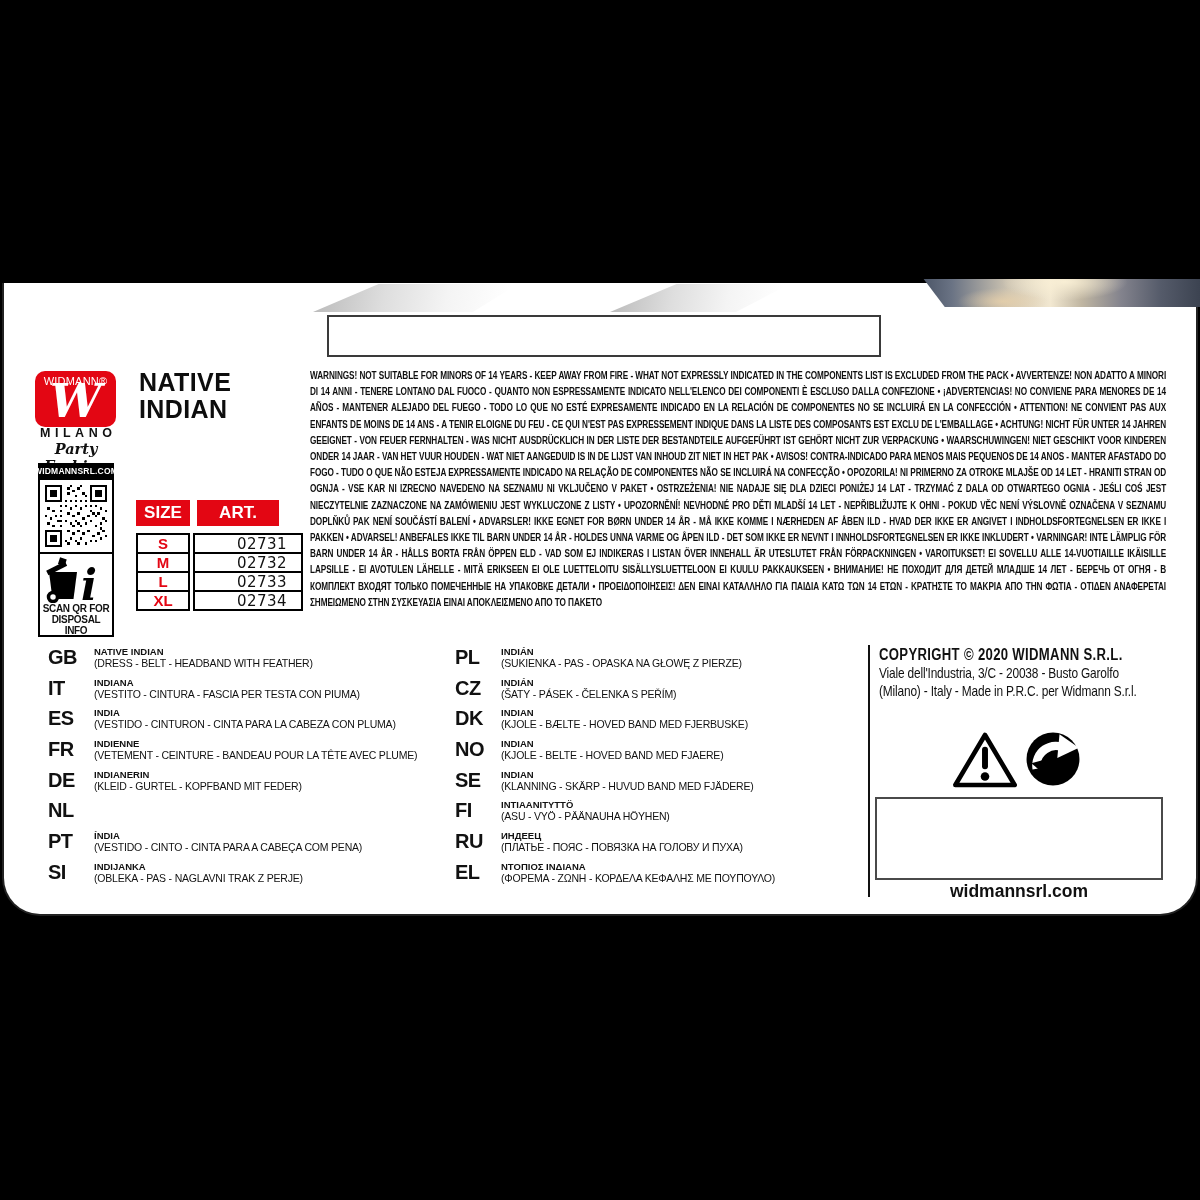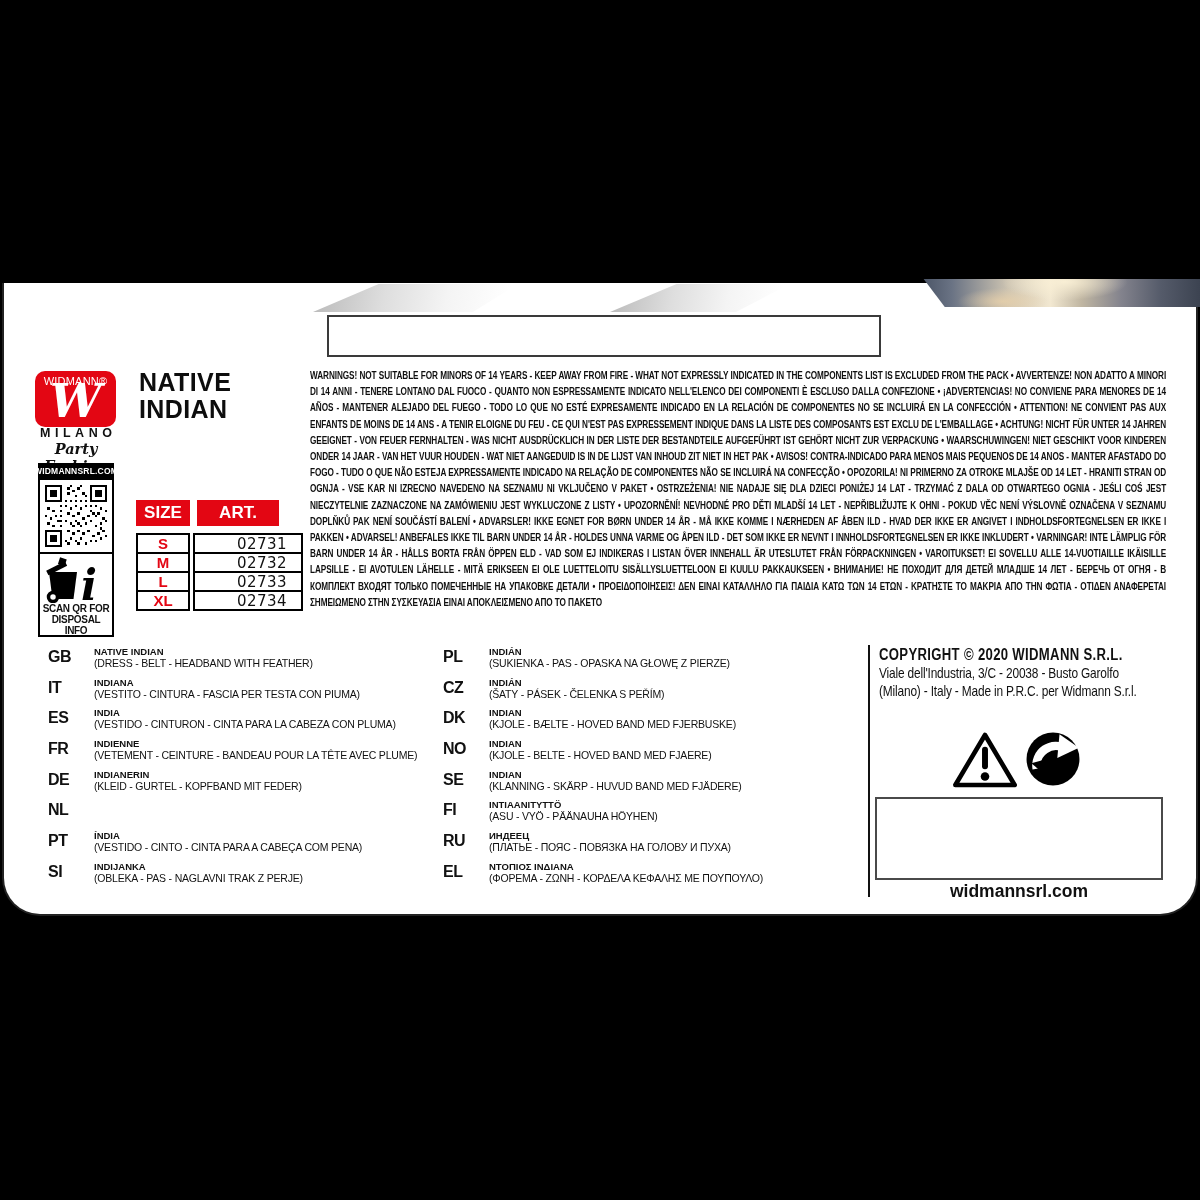--- a/index.html
+++ b/index.html
@@ -64,26 +64,26 @@
          letter-spacing:.5px;color:#111;padding-left:28px;}
 
   
   .warnings{left:306px;top:85px;width:1044px;transform:scaleX(.82);transform-origin:left top;
             font-size:10px;font-weight:bold;line-height:16.2px;text-align:justify;
             letter-spacing:-.1px;color:#0f0f0f;}
 
   
   .langcol{top:363px;display:flex;flex-direction:column;}
   .langcol .entry{height:30.7px;display:flex;}
-  .lcode{width:46px;font-size:16px;font-weight:bold;line-height:22px;letter-spacing:-.5px;flex:none;}
+  .lcode{width:46px;font-size:20px;font-weight:bold;line-height:22px;letter-spacing:-.5px;flex:none;}
   .ltxt{padding-top:1px;}
   .lname{font-size:9.5px;font-weight:bold;line-height:10px;}
   .ldesc{font-size:10.5px;line-height:12px;letter-spacing:-.2px;}
   .col-l{left:44px;}
-  .col-r{left:439px;justify-content:center;}
+  .col-r{left:451px;justify-content:center;}
   .divider{left:864px;top:362px;width:2px;height:252px;background:#111;}
 
   
   .copy{left:875px;top:362px;width:352px;transform:scaleX(.82);transform-origin:left top;}
   .copy .c1{font-size:16px;font-weight:bold;letter-spacing:.4px;line-height:20px;}
   .copy .c2,.copy .c3{font-size:14.5px;line-height:17.5px;letter-spacing:-.2px;}
   .tri{left:948px;top:448px;width:66px;height:58px;}
   .gdot{left:1022px;top:449px;width:54px;height:54px;}
   .barcodebox{left:871px;top:514px;width:284px;height:79px;background:#fff;border:2px solid #4a4a4a;}
   .website{left:871px;top:598px;width:288px;text-align:center;font-size:17.5px;font-weight:bold;}

